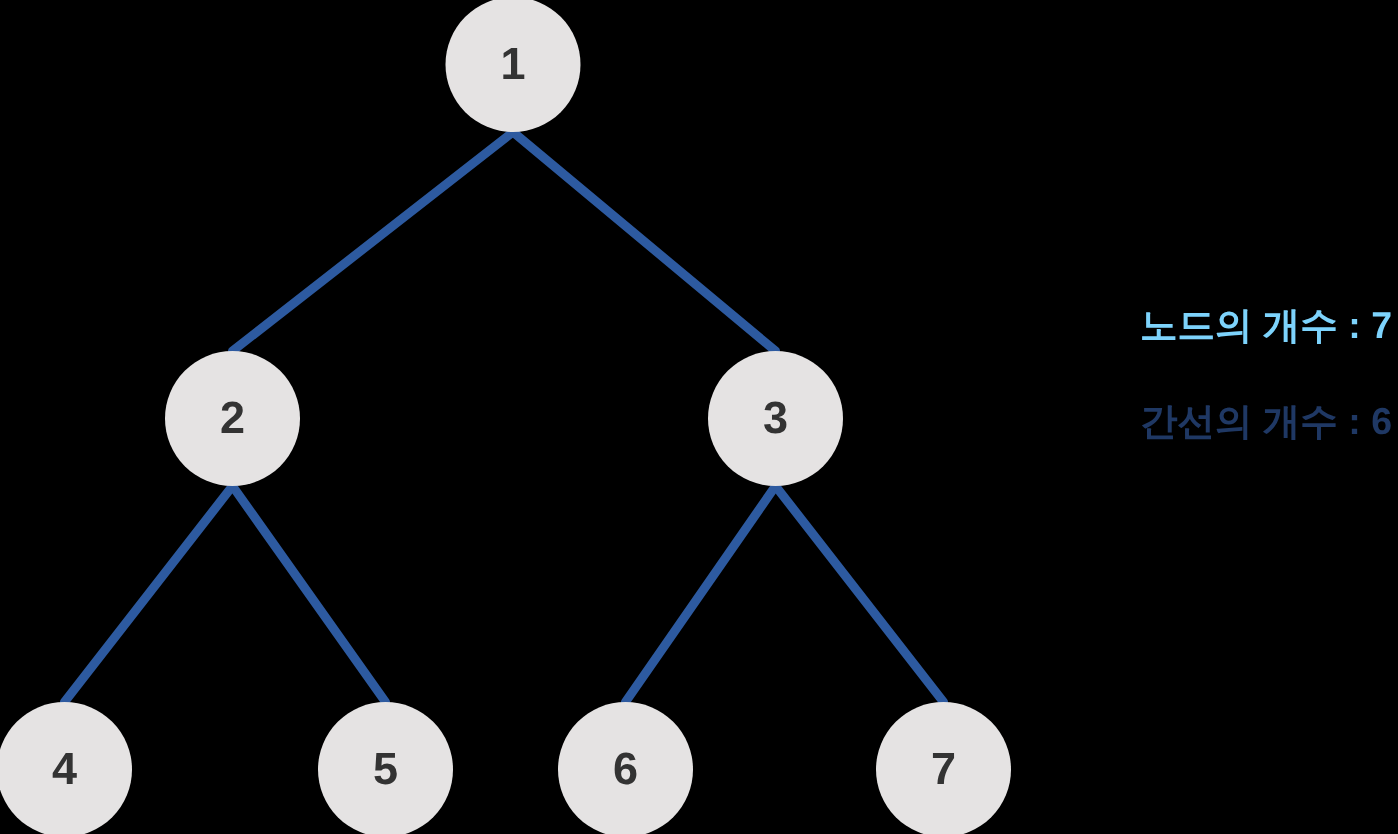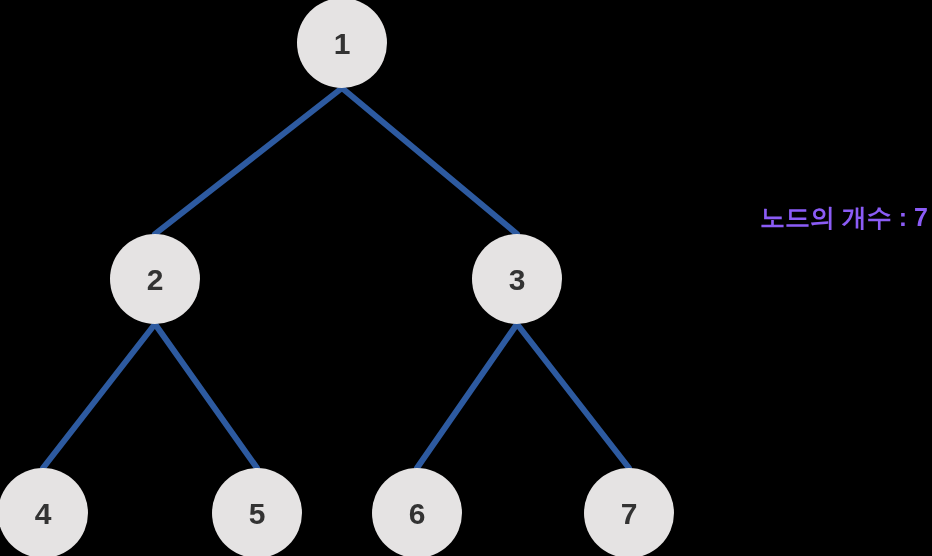--- a/index.html
+++ b/index.html
@@ -116,16 +116,17 @@
 
       <g>
         <circle class="node-circle" cx="629" cy="513" r="45" fill="#e5e3e3"></circle>
         <text class="node-label" x="629" y="513" fill="#333333">7</text>
       </g>
 
     </g>
   </svg>
 
   <div class="stats-panel">
-    <div class="stat-line stat-nodes" style="color: #8b5cf6;">노드의 개수 : 7</div>
+    <div class="stat-line stat-nodes" style="color: #7dd3fc;">노드의 개수 : 7</div>
+    <div class="stat-line stat-edges" style="color: rgb(31, 56, 100);">간선의 개수 : 6</div>
   </div>
 
 </div>
 
 </body></html>

